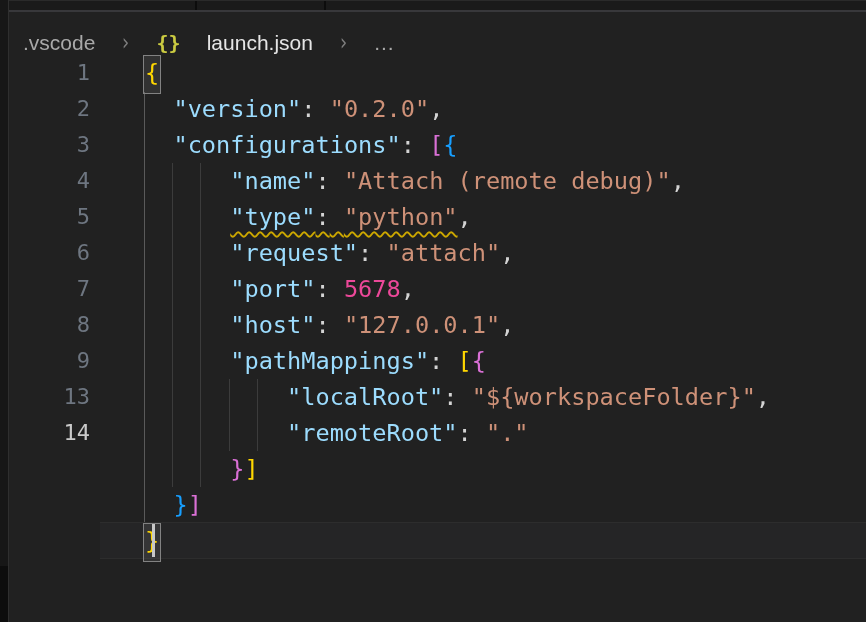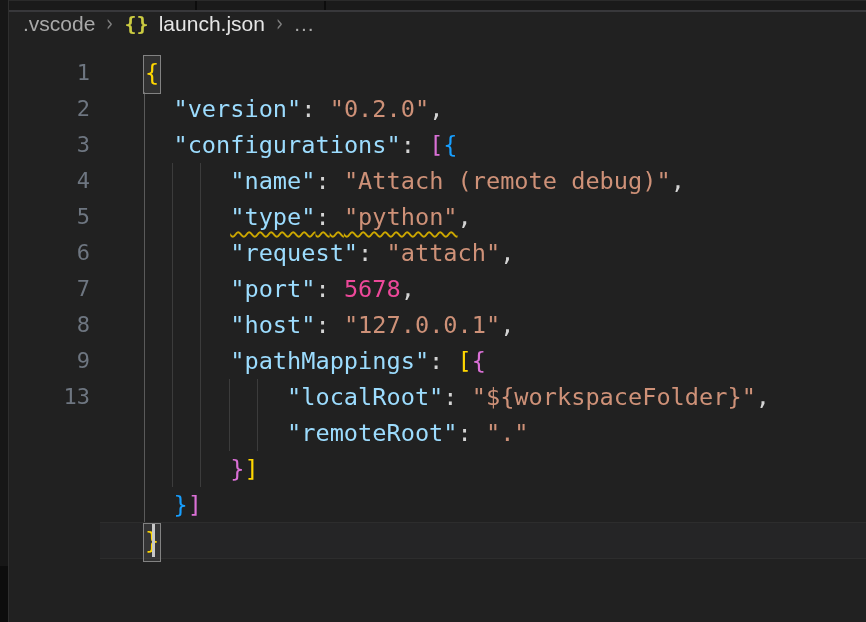--- a/index.html
+++ b/index.html
@@ -8,21 +8,21 @@
   
   .tabstrip{position:absolute;left:0;top:0;width:866px;height:10px;background:#1a1a1a;border-top:1px solid #2a2a2a;box-sizing:border-box;}
   .strip-sep{position:absolute;top:0;width:2px;height:10px;background:#0c0c0c;}
   .strip-border{position:absolute;left:0;top:10px;width:866px;height:2px;background:#38383b;}
 
   
   .rail{position:absolute;left:0;top:0;width:9px;height:622px;background:#171717;border-right:1px solid #2f2f2f;box-sizing:border-box;z-index:30;}
   .rail-bottom{position:absolute;left:0;top:566px;width:8px;height:56px;background:#0d0d0d;}
 
   
-  .breadcrumb{position:absolute;left:10px;top:12px;height:43px;right:0;display:flex;align-items:flex-start;padding-left:13px;gap:10px;font-size:21px;color:#a9a9a9;background:#212121;}
+  .breadcrumb{position:absolute;left:10px;top:12px;height:43px;right:0;display:flex;align-items:flex-end;padding-left:13px;gap:26px;font-size:21px;color:#a9a9a9;background:#212121;}
   .bc-folder{color:#a9a9a9;}
   .bc-sep{color:#7e7e7e;font-size:23px;font-family:"DejaVu Sans",sans-serif;transform:scaleX(.78);margin-top:-2px;}
   .bc-json{color:#cbcb41;font-family:"DejaVu Sans Mono",monospace;font-size:20px;font-weight:bold;letter-spacing:0px;}
   .bc-file{color:#e5e5e5;}
   .bc-ellipsis{color:#a9a9a9;letter-spacing:1px;}
 
   
   .editor{position:absolute;left:9px;top:55px;width:857px;height:567px;background:#212121;}
   .current-line{position:absolute;left:91px;top:467px;width:766px;height:37px;background:#252526;border-top:1px solid #2d2d2d;border-bottom:1px solid #2d2d2d;box-sizing:border-box;z-index:1;}
   .indent-guide{position:absolute;width:1px;background:#3c3c3c;z-index:2;}
@@ -79,20 +79,21 @@
       <div class="gnum">1</div>
       <div class="gnum">2</div>
       <div class="gnum">3</div>
       <div class="gnum">4</div>
       <div class="gnum">5</div>
       <div class="gnum">6</div>
       <div class="gnum">7</div>
       <div class="gnum">8</div>
       <div class="gnum">9</div>
       <div class="gnum">13</div>
+      <div class="gnum active">14</div>
     </div>
   <div class="code-area">
       <div class="cline"><span class="tok-b1 bracket-box">{</span></div>
       <div class="cline"><span class="tok-ws">  </span><span class="tok-key">"version"</span><span class="tok-pun">:</span><span class="tok-ws"> </span><span class="tok-str">"0.2.0"</span><span class="tok-pun">,</span></div>
       <div class="cline"><span class="tok-ws">  </span><span class="tok-key">"configurations"</span><span class="tok-pun">:</span><span class="tok-ws"> </span><span class="tok-b2">[</span><span class="tok-b3">{</span></div>
       <div class="cline"><span class="tok-ws">      </span><span class="tok-key">"name"</span><span class="tok-pun">:</span><span class="tok-ws"> </span><span class="tok-str">"Attach (remote debug)"</span><span class="tok-pun">,</span></div>
       <div class="cline"><span class="tok-ws">      </span><span class="squiggle"><span class="tok-key">"type"</span><span class="tok-pun">:</span><span class="tok-ws"> </span><span class="tok-str">"python"</span></span><span class="tok-pun">,</span></div>
       <div class="cline"><span class="tok-ws">      </span><span class="tok-key">"request"</span><span class="tok-pun">:</span><span class="tok-ws"> </span><span class="tok-str">"attach"</span><span class="tok-pun">,</span></div>
       <div class="cline"><span class="tok-ws">      </span><span class="tok-key">"port"</span><span class="tok-pun">:</span><span class="tok-ws"> </span><span class="tok-num">5678</span><span class="tok-pun">,</span></div>
       <div class="cline"><span class="tok-ws">      </span><span class="tok-key">"host"</span><span class="tok-pun">:</span><span class="tok-ws"> </span><span class="tok-str">"127.0.0.1"</span><span class="tok-pun">,</span></div>

